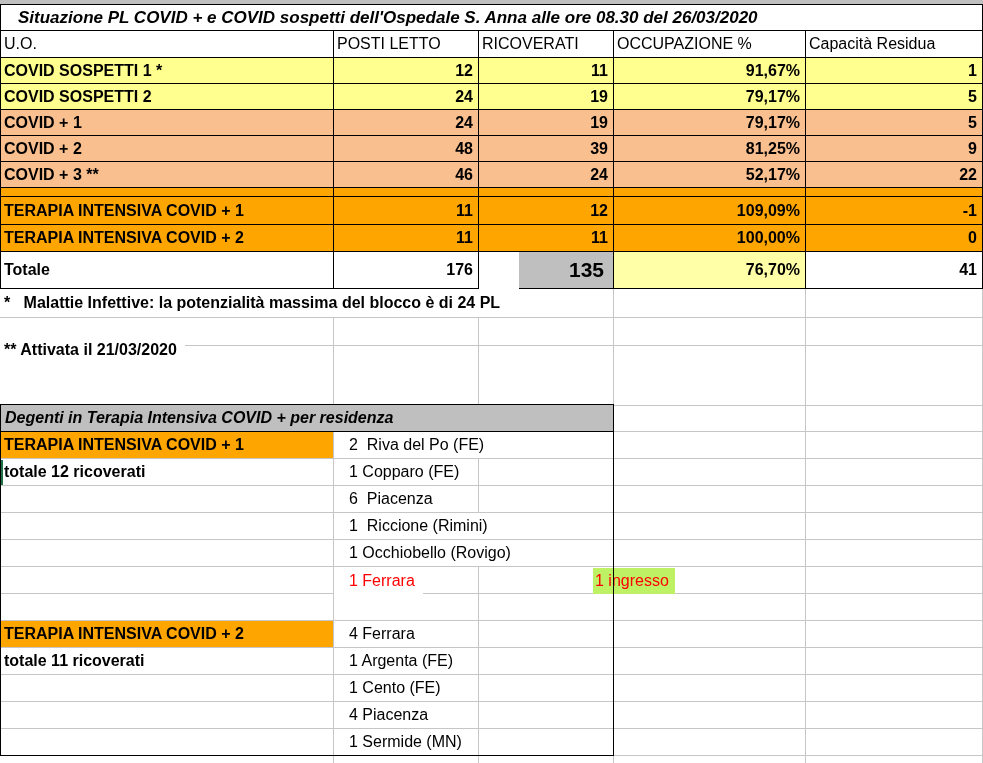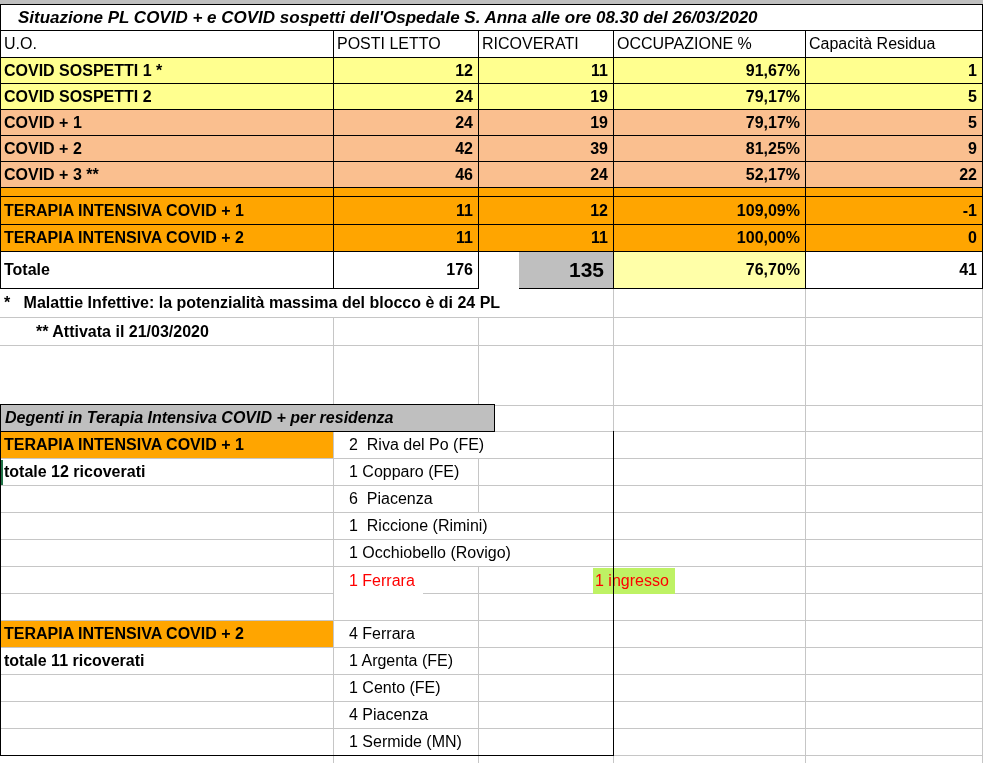--- a/index.html
+++ b/index.html
@@ -31,21 +31,21 @@
   .orange{background:#FFA500;}
   .graycell{background:#BFBFBF;margin-left:40px;}
   .paleyellow{background:#FFFFA8;}
   .big{font-size:21px;padding-right:9px;}
 
   
   .footnote{position:absolute;left:0;font-weight:bold;font-size:16px;background:#fff;
             padding:0 8px 0 4px;white-space:pre;display:flex;align-items:center;}
 
   
-  #res-header{position:absolute;left:0;top:404px;width:495px;height:28px;box-sizing:border-box;
+  #res-header{position:absolute;left:0;top:404px;width:614px;height:28px;box-sizing:border-box;
               border:1px solid #000;background:#BFBFBF;font-weight:bold;font-style:italic;
               font-size:16px;line-height:26px;padding-left:4px;overflow:hidden;}
   #res-box{position:absolute;left:0;top:431px;width:614px;height:325px;box-sizing:border-box;
            border:1px solid #000;border-top:none;pointer-events:none;}
   .res-label{position:absolute;left:1px;width:332px;height:26px;line-height:26px;font-size:16px;
              box-sizing:border-box;padding-left:3px;font-weight:bold;white-space:pre;overflow:hidden;}
   .res-sub{position:absolute;left:1px;width:330px;height:26px;line-height:26px;font-size:16px;
            font-weight:bold;padding-left:3px;white-space:pre;}
   .res-entry{position:absolute;left:334px;height:26px;line-height:26px;font-size:16px;
              background:#fff;padding:0 8px 0 15px;white-space:pre;}
@@ -66,21 +66,21 @@
   <div class="vline" style="left:982px"></div>
   <div class="hline" style="top:317px"></div>
   <div class="hline" style="top:345px"></div>
   <div class="hline" style="top:405px"></div>
   <div class="hline" style="top:431px"></div>
   <div class="rowlines"></div>
 
   <div class="topstrip"></div>
 
   <div class="footnote" style="top:289px;height:28px;">*   Malattie Infettive: la potenzialità massima del blocco è di 24 PL</div>
-  <div class="footnote" style="top:318px;height:27px;margin-left:32px;">** Attivata il 21/03/2020</div>
+  <div class="footnote" style="top:336px;height:27px;">** Attivata il 21/03/2020</div>
 
   <div id="res-header">Degenti in Terapia Intensiva COVID + per residenza</div>
 
   <div class="res-label orange" style="top:432px">TERAPIA INTENSIVA COVID + 1</div>
   <div class="res-sub" style="top:459px">totale 12 ricoverati</div>
   <div class="greenmark"></div>
 
   <div class="res-entry" style="top:432px">2  Riva del Po (FE)</div>
   <div class="res-entry" style="top:459px">1 Copparo (FE)</div>
   <div class="res-entry" style="top:486px">6  Piacenza</div>
@@ -121,21 +121,21 @@
     <div class="c num yellow">79,17%</div>
     <div class="c num yellow">5</div>
 
     <div class="c lab peach">COVID + 1</div>
     <div class="c num peach">24</div>
     <div class="c num peach">19</div>
     <div class="c num peach">79,17%</div>
     <div class="c num peach">5</div>
 
     <div class="c lab peach">COVID + 2</div>
-    <div class="c num peach">42</div>
+    <div class="c num peach">48</div>
     <div class="c num peach">39</div>
     <div class="c num peach">81,25%</div>
     <div class="c num peach">9</div>
 
     <div class="c lab peach">COVID + 3 **</div>
     <div class="c num peach">46</div>
     <div class="c num peach">24</div>
     <div class="c num peach">52,17%</div>
     <div class="c num peach">22</div>
 

